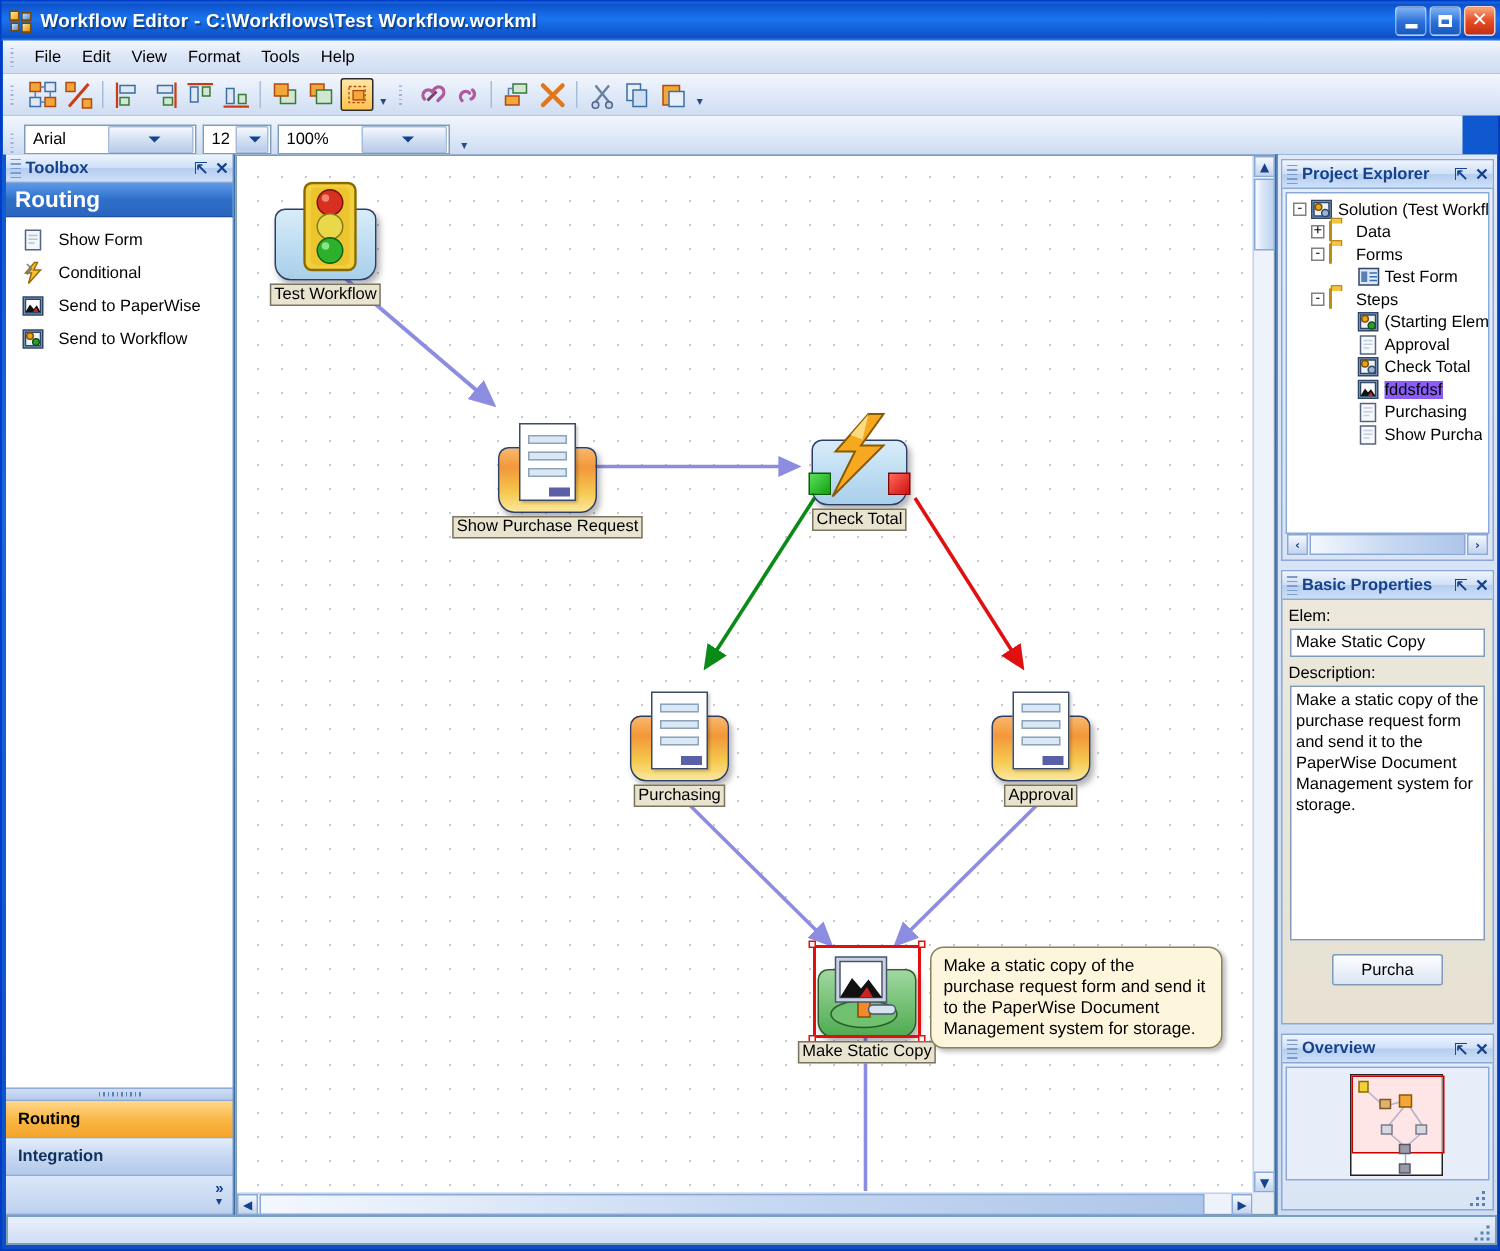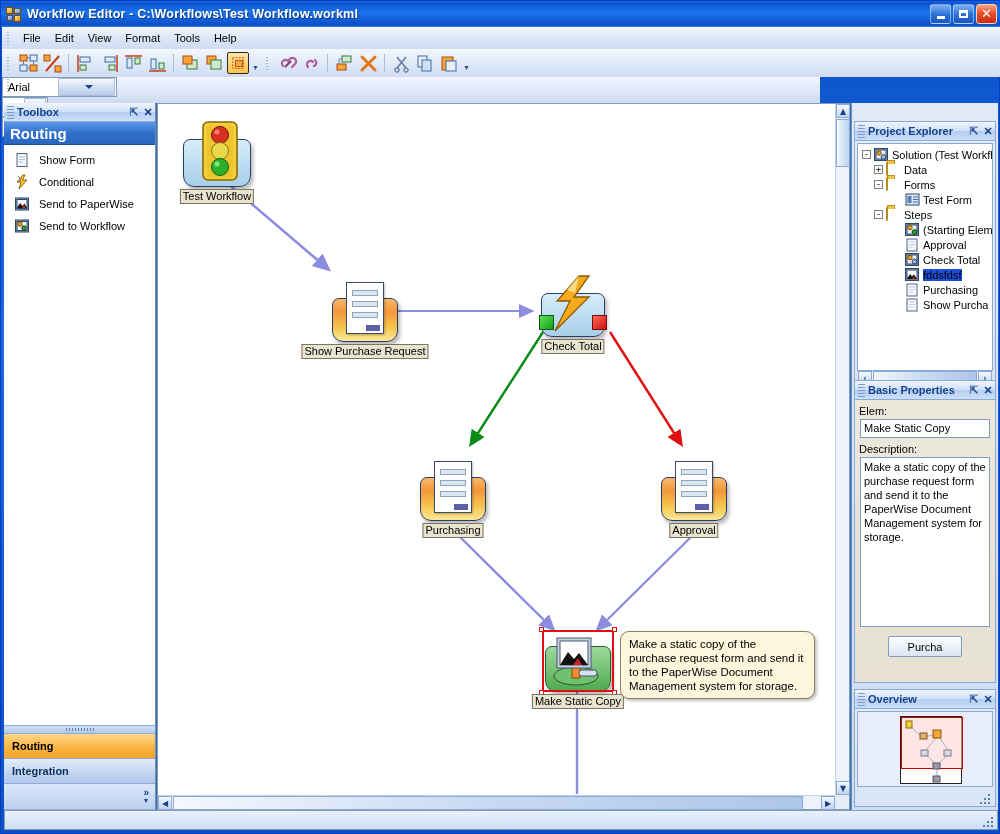--- a/index.html
+++ b/index.html
@@ -84,23 +84,23 @@
   .tb-icon.sel { background: linear-gradient(to bottom,#ffe7a8,#ffc24d); border:1px solid #2b2b2b; border-radius:2px;}
   .tb-sep { width: 1px; height: 18px; background: #a9bcd8; margin: 0 4px; }
   .tb-overflow {
     width: 11px; height: 22px; display:flex; flex-direction:column;
     align-items:center; justify-content:flex-end; padding-bottom:2px;
     font-size: 8px; color:#2b4a80;
   }
 
   
   .toolbar2 {
-    position: absolute; left: 1px; top: 76px; width: 818px; height: 26px;
+    position: absolute; left: 1px; top: 76px; width: 973px; height: 26px;
     background: linear-gradient(to bottom,#f1f6fd,#e0eaf8 50%,#cddaf0);
-    display: flex; align-items: flex-start; flex-direction: column;
+    display: flex; align-items: flex-end;
   }
   .combo {
     height: 20px; background: #fff; border: 1px solid #7f9db9;
     display: flex; align-items: center; margin-right: 4px;
   }
   .combo span { padding-left: 5px; font-size: 11px; color:#000; flex:1; white-space: nowrap; overflow:hidden;}
   .combo .arrow {
     width: 16px; height: 18px; margin: 0 1px 0 0;
     background: linear-gradient(to bottom,#f6f9fe,#d3e0f2 50%,#b9ccea);
     border: 1px solid #a7bcd8; border-radius:1px;
@@ -265,21 +265,21 @@
   .tnode { display: flex; align-items: center; height: 15px; position: relative; }
   .texp {
     width: 9px; height: 9px; border: 1px solid #808080; background:#fff;
     display:flex;align-items:center;justify-content:center;
     font-size: 9px; line-height: 7px; font-family:"DejaVu Sans Mono", monospace; color:#000;
     flex: 0 0 auto;
   }
   .tspacer { flex: 0 0 auto; }
   .ticon { width: 15px; height: 14px; margin: 0 3px; flex: 0 0 auto; position: relative; }
   .tlabel { overflow: hidden; }
-  .tlabel.sel { background: #1d4ed8; }
+  .tlabel.sel { background: #8b5cf6; }
 
   .folder {
     width:14px;height:11px;border-radius:1px;position:relative;
     background: linear-gradient(to bottom,#ffe08a,#f5c243);
     border:1px solid #b98d1a;
   }
   .folder::before{
     content:'';position:absolute;left:0;top:-2.5px;width:6px;height:2.5px;
     background:#f5c243;border:1px solid #b98d1a;border-bottom:none;border-radius:1px 1px 0 0;
   }
@@ -690,21 +690,21 @@
       <div class="hscroll">
         <div class="sb-btn" style="position:absolute;left:0;top:0;width:14px;height:14px;">◀</div>
         <div class="sb-thumb" style="position:absolute;left:15px;top:0;width:630px;height:14px;"></div>
         <div class="sb-btn" style="position:absolute;right:0;top:0;width:14px;height:14px;">▶</div>
       </div>
       <div class="corner-box"></div>
     </div>
 
     <div class="rightdock">
 
-      <div class="pane" style="top:18px; height:268px;">
+      <div class="pane" style="top:3px; height:268px;">
         <div class="pane-caption">
           <div class="grip2"></div>
           <div class="cap-title">Project Explorer</div>
           <div class="cap-btn pin-icon">⇱</div>
           <div class="cap-btn">✕</div>
         </div>
         <div class="pane-inner" style="margin:2px; height:228px;">
           <div class="tree">
 
             <div class="tnode">

